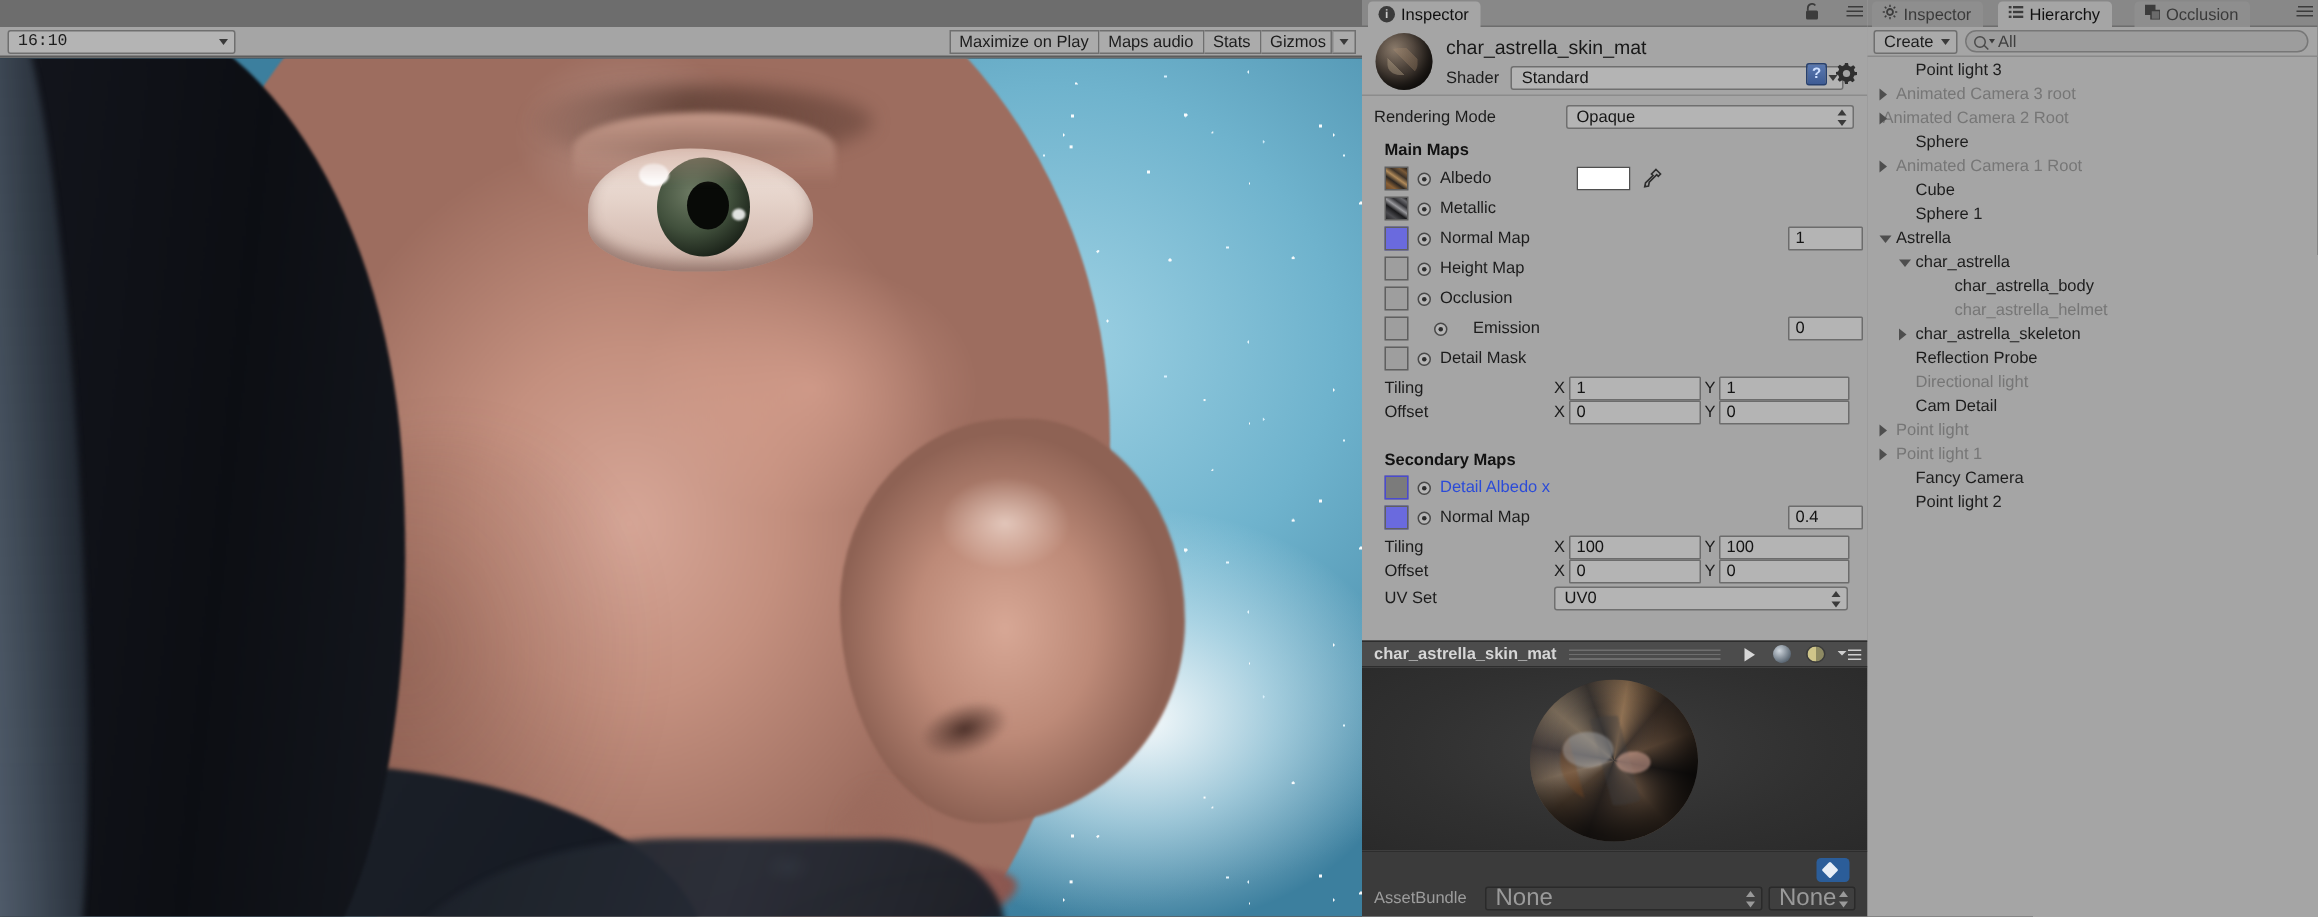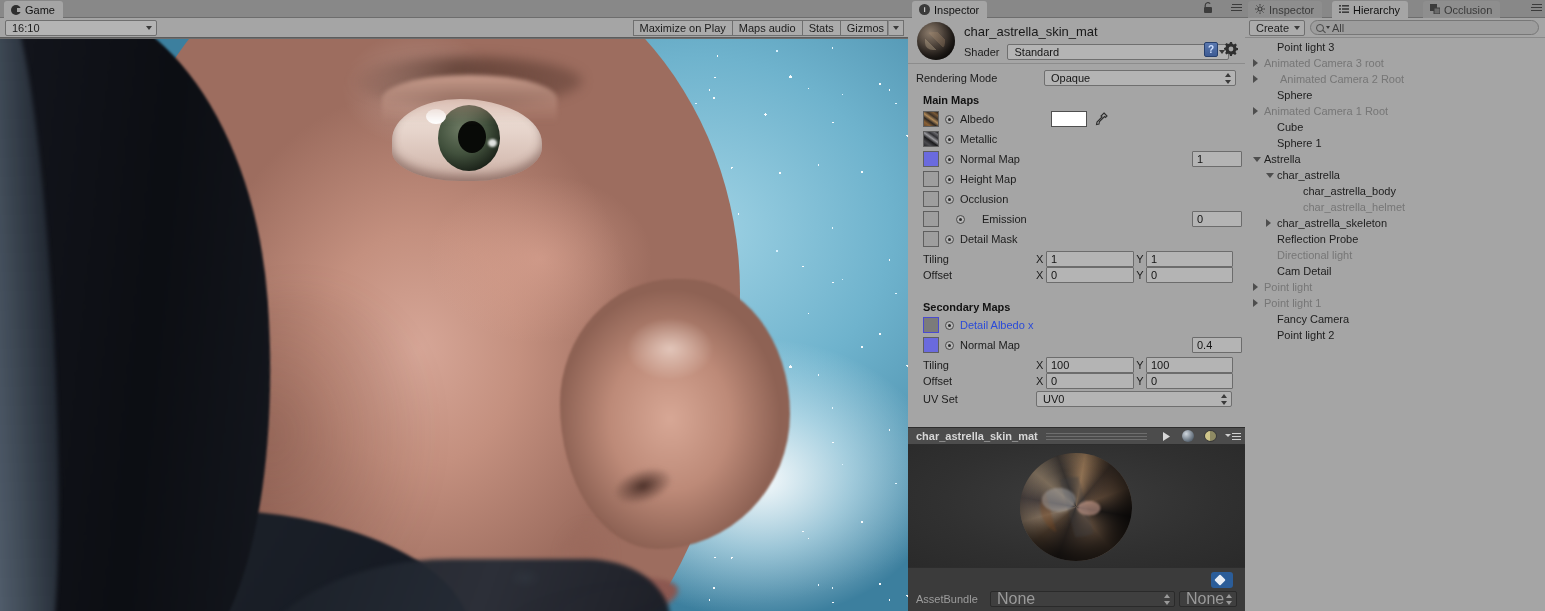--- a/index.html
+++ b/index.html
@@ -44,21 +44,21 @@
   #game-panel { left: 0; top: 0; width: 908px; height: 611px; background: #6d6d6d; }
   #game-toolbar {
     position: absolute; left: 0; top: 18px; width: 908px; height: 20px;
     background: #a5a5a5; border-bottom: 1px solid #5c5c5c;
     display: flex; align-items: center;
   }
   .tb-dropdown {
     height: 16px; background: #b4b4b4;
     border: 1px solid #6f6f6f; border-radius: 2px;
     display: flex; align-items: center; justify-content: space-between;
-    padding: 0 4px 0 6px; font-size: 11px; color: #1c1c1c;
+    padding: 0 4px 0 6px; font-size: 11px; color: #1c1c1c; font-family: Liberation Mono, monospace;
   }
   .tb-btn {
     height: 16px; background: #ababab;
     border-left: 1px solid #6f6f6f; border-right: 1px solid #6f6f6f;
     border-top: 1px solid #6f6f6f; border-bottom: 1px solid #6f6f6f;
     display: flex; align-items: center; padding: 0 6px;
     font-size: 11px; color: #1c1c1c; white-space: nowrap;
   }
   .caret-dn {
     width: 0; height: 0; border-left: 3px solid transparent;
@@ -387,28 +387,20 @@
     border-left:4px solid transparent; border-right:4px solid transparent;
     border-top:5px solid #4e4e4e;
   }
 </style>
 </head>
 <body>
 
 <div id="root">
 
   <div class="panel" id="game-panel">
-    <div class="tabstrip">
-      <div class="tab active" style="left:4px;">
-        <span style="display:inline-block;width:10px;height:10px;border-radius:50%;background:#2e2e2e;position:relative;">
-          <span style="position:absolute;right:-1px;top:3px;width:5px;height:4px;background:#a5a5a5;"></span>
-        </span>
-        <span>Game</span>
-      </div>
-    </div>
 
     <div id="game-toolbar">
       <div class="tb-dropdown" style="width:152px;margin-left:5px;">
         <span>16:10</span>
         <span class="caret-dn"></span>
       </div>
       <div style="position:absolute;right:4px;top:2px;display:flex;">
         <div class="tb-btn">
           <span>Maximize on Play</span>
         </div>
@@ -735,21 +727,21 @@
     <div id="hier-list">
         <div class="hrow">
           <span class="name" style="margin-left: 32px;">Point light 3</span>
         </div>
         <div class="hrow disabled">
           <span class="tri tri-right" style="left: 8px; top: 4px;"></span>
           <span class="name" style="margin-left: 19px;">Animated Camera 3 root</span>
         </div>
         <div class="hrow disabled">
           <span class="tri tri-right" style="left: 8px; top: 4px;"></span>
-          <span class="name" style="margin-left: 35px;">Animated Camera 2 Root</span>
+          <span class="name" style="margin-left: 10px;">Animated Camera 2 Root</span>
         </div>
         <div class="hrow">
           <span class="name" style="margin-left: 32px;">Sphere</span>
         </div>
         <div class="hrow disabled">
           <span class="tri tri-right" style="left: 8px; top: 4px;"></span>
           <span class="name" style="margin-left: 19px;">Animated Camera 1 Root</span>
         </div>
         <div class="hrow">
           <span class="name" style="margin-left: 32px;">Cube</span>

